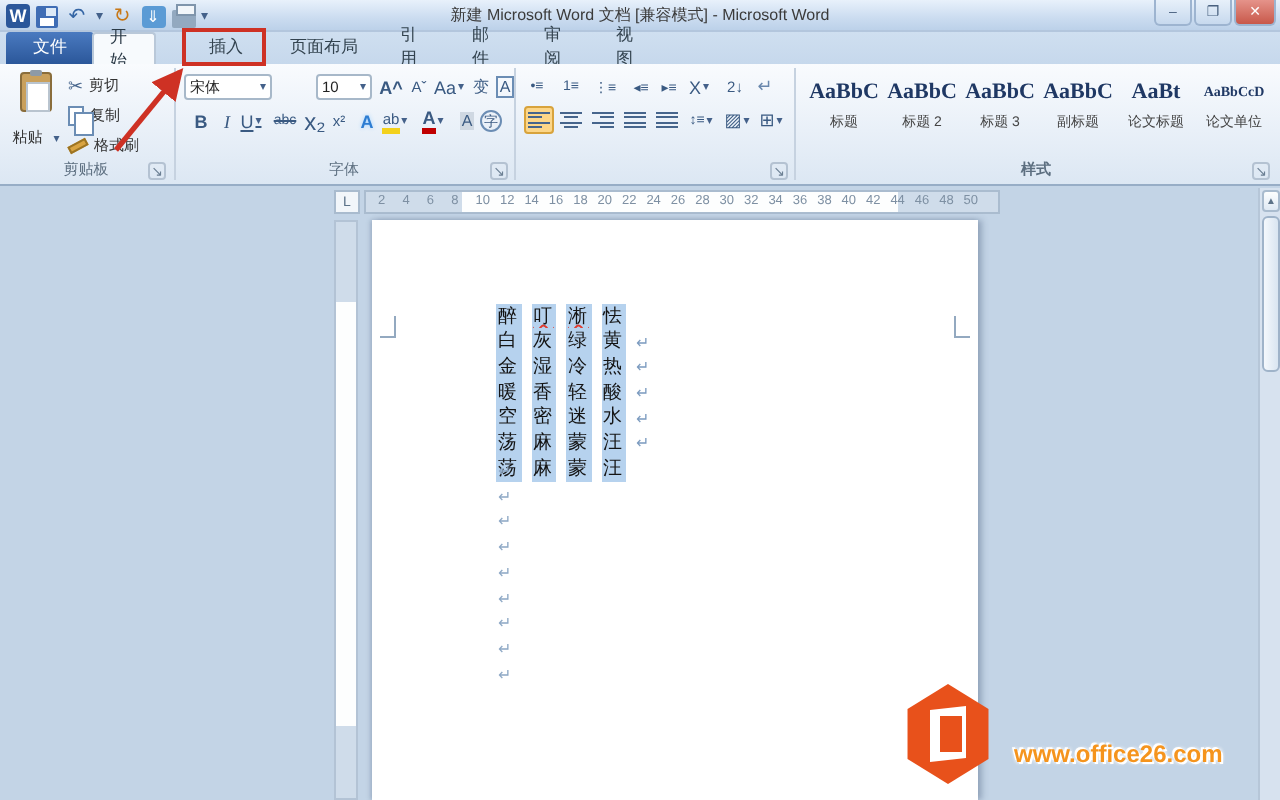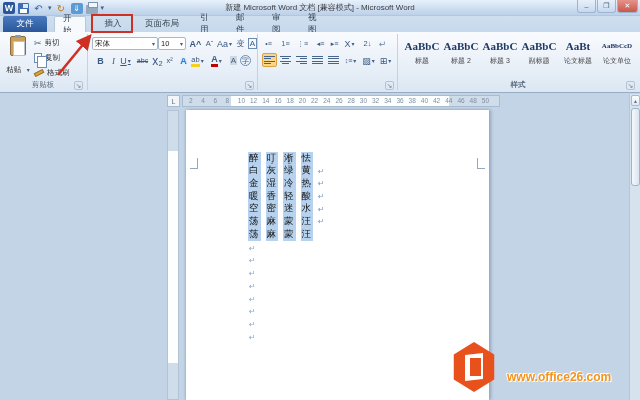--- a/index.html
+++ b/index.html
@@ -29,21 +29,21 @@
   .winbtn { top:0; height:13px; border:1px solid #9db4d0; border-top:none;
     border-radius:0 0 3px 3px; background:linear-gradient(#e7f0fa,#c7d9ee);
     font-size:7px; color:#49617f; display:flex; align-items:center; justify-content:center; }
   #btn-close { background:linear-gradient(#e5938a,#c8584a); color:#fff; }
 
   
   #tabrow { left:0; top:16px; width:640px; height:16px; background:linear-gradient(#cfdff0,#c6d8ec); }
   .tab { position:absolute; top:0; height:16px; padding:0 8px; font-size:8.5px; color:#33434f;
     display:flex; align-items:center; justify-content:center; }
   .tab.file { background:linear-gradient(#4a7ac0,#2b579a); color:#fff; border-radius:2px 2px 0 0; }
-  .tab.active { background:#f7fafd; border:1px solid #b9c8d9; border-bottom:none; border-radius:2px 2px 0 0; color:#2b3a47;margin-left:8px; }
+  .tab.active { background:#f7fafd; border:1px solid #b9c8d9; border-bottom:none; border-radius:2px 2px 0 0; color:#2b3a47; }
   #insert-box { left:91px; top:14px; width:42px; height:19px; border:2px solid #ce3124; z-index:30; }
   #arrow-svg { left:40px; top:25px; width:70px; height:55px; z-index:30; }
 
   
   #ribbon { left:0; top:32px; width:640px; height:61px;
     background:linear-gradient(#f9fbfe,#e9f0f8 55%,#dce7f3); border-bottom:1px solid #97adc6; }
   .gdiv { position:absolute; top:2px; width:1px; height:56px; background:#c6d2e0; }
   .glabel { position:absolute; bottom:2px; font-size:7.5px; color:#5d6f80; text-align:center; }
   .launcher { position:absolute; bottom:2px; width:9px; height:9px; font-size:7px; color:#6b7f93;
     border:1px solid #b4c2d2; border-radius:2px; display:flex; align-items:center; justify-content:center; }
@@ -178,21 +178,21 @@
       <span class="copy-icon"></span>
       <span class="smalltxt">复制</span>
     </div>
     <div class="rowbtn" style="left:34px;top:35px;">
       <span class="painter-icon"></span>
       <span class="smalltxt">格式刷</span>
     </div>
     <div class="glabel" style="left:0;width:86px;">剪贴板</div>
     <div class="launcher" style="left:74px;">↘</div>
 
-    <div class="combo" style="left:92px;top:5px;width:66px;gap:17px;">
+    <div class="combo" style="left:92px;top:5px;width:44px;gap:17px;">
       <span>宋体</span>
       <span class="caret">▾</span>
     </div>
     <div class="combo" style="left:158px;top:5px;width:28px;">
       <span>10</span>
       <span class="caret">▾</span>
     </div>
     <div class="icn" style="left:189px;top:5px;font-weight:bold;">A^</div>
     <div class="icn" style="left:203px;top:5px;font-size:7.5px;">Aˇ</div>
     <div class="icn" style="left:217px;top:5px;">
@@ -220,20 +220,21 @@
     <div class="icn" style="left:210px;top:22px;">
       <span class="ul-red" style="font-weight:bold;">A</span>
       <span class="caret">▾</span>
     </div>
     <div class="icn" style="left:227px;top:22px;">
       <span class="shade-a" style="font-size:8px;">A</span>
     </div>
     <div class="icn" style="left:239px;top:22px;">
       <span class="circle-a">字</span>
     </div>
+    <div class="glabel" style="left:88px;width:168px;">字体</div>
     <div class="launcher" style="left:245px;">↘</div>
 
     <div class="icn" style="left:262px;top:5px;font-size:7px;">•≡</div>
     <div class="icn" style="left:279px;top:5px;font-size:7px;">1≡</div>
     <div class="icn" style="left:296px;top:5px;font-size:7px;">⋮≡</div>
     <div class="icn" style="left:314px;top:5px;font-size:7px;">◂≡</div>
     <div class="icn" style="left:328px;top:5px;font-size:7px;">▸≡</div>
     <div class="icn" style="left:343px;top:5px;">
       <span>X</span>
       <span class="caret">▾</span>

